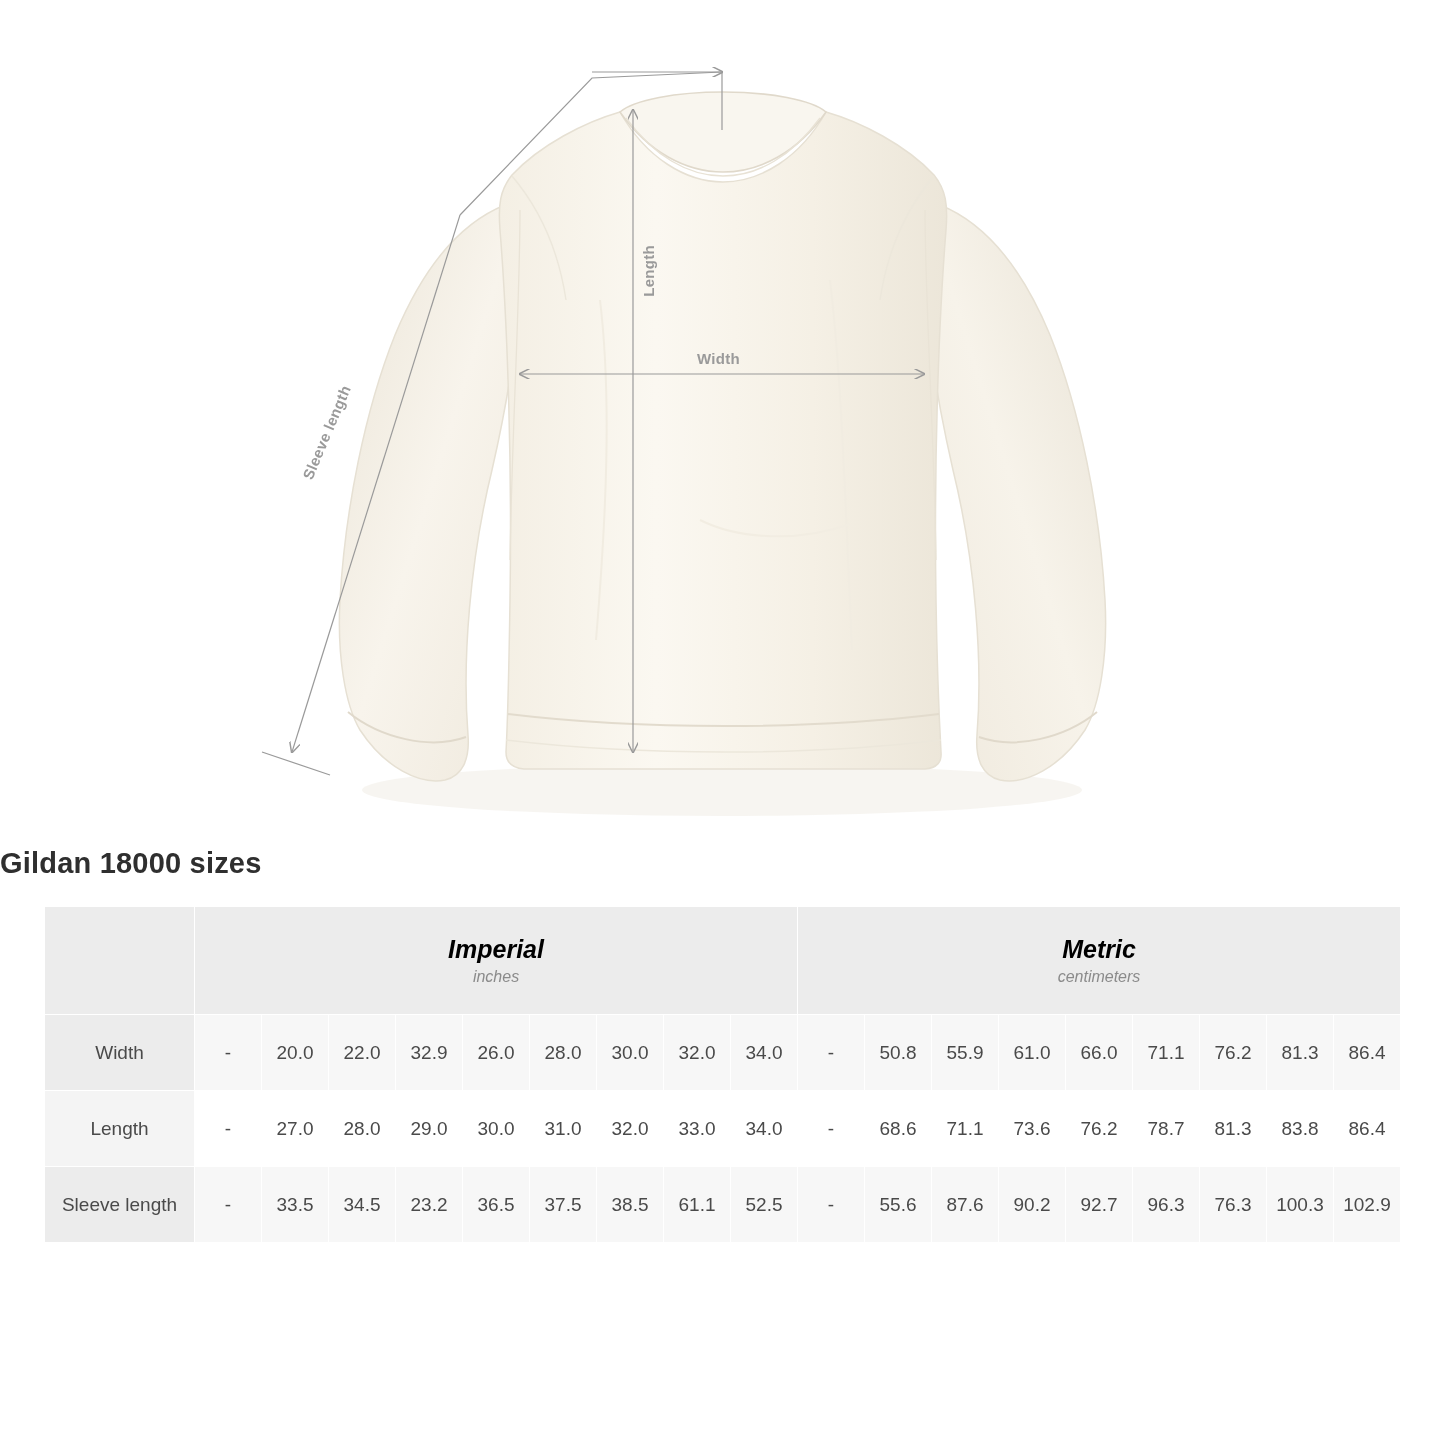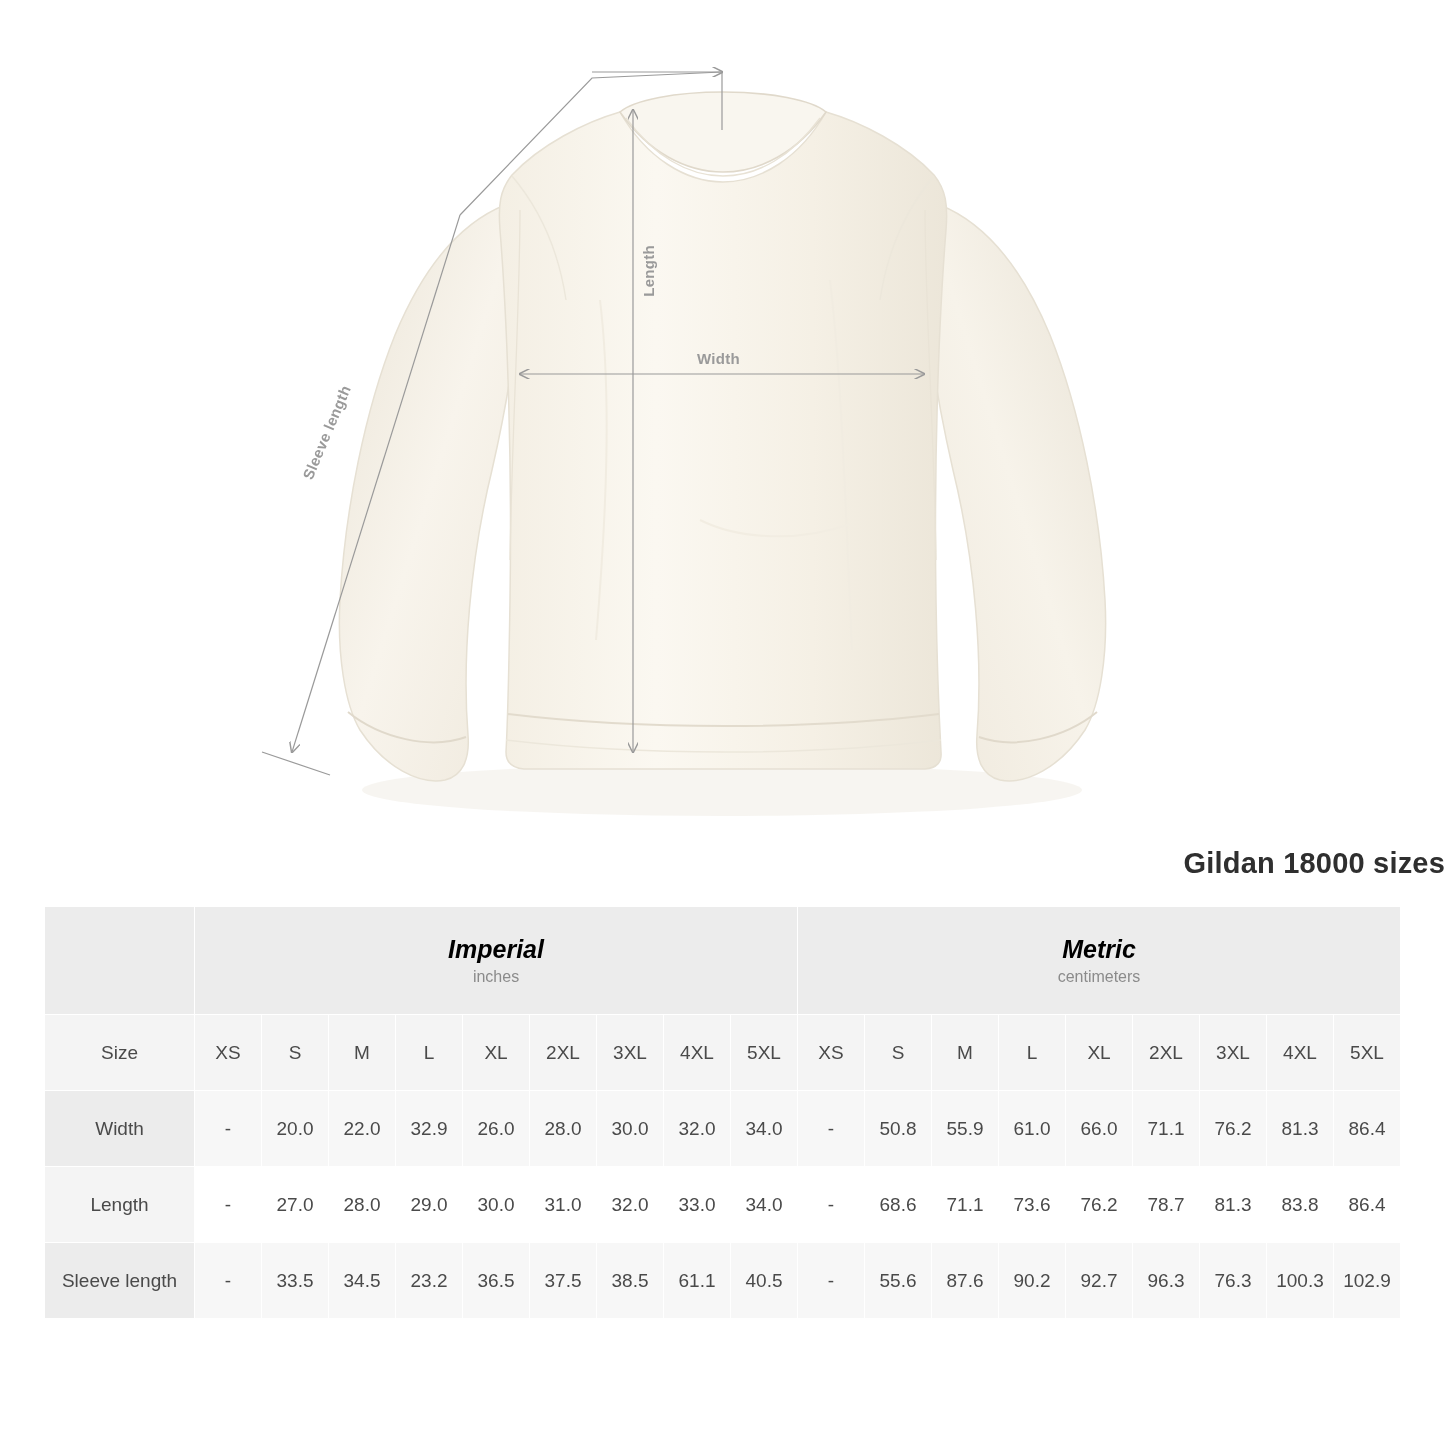--- a/index.html
+++ b/index.html
@@ -52,21 +52,21 @@
     left: 318px;
     top: 382px;
     writing-mode: vertical-rl;
     text-orientation: mixed;
     transform: rotate(180deg) rotate(23deg);
     transform-origin: center center;
   }
 
   
   .title-block {
-    text-align: right;
+    text-align: left;
     margin-top: 12px;
   }
   .chart-title {
     font-size: 29px;
     font-weight: bold;
     color: #2f2f2f;
     letter-spacing: 0.2px;
   }
   .chart-note {
     margin-top: 14px;
@@ -100,20 +100,21 @@
   }
   .unit-title {
     font-size: 25px;
     font-style: italic;
     font-weight: bold;
     color: #000000;
     line-height: 1.15;
   }
   .unit-sub {
     font-size: 16px;
+    font-style: italic;
     color: #8b8b8b;
     margin-top: 4px;
   }
   .row-head {
     height: 76px;
     background: #f4f4f4;
     font-weight: bold;
     font-size: 19px;
     color: #3c3c3c;
     vertical-align: middle;
@@ -250,41 +251,20 @@
         <td class="unit-header-cell"></td>
         <td class="unit-header-cell" colspan="9">
           <div class="unit-title">Imperial</div>
           <div class="unit-sub">inches</div>
         </td>
         <td class="unit-header-cell" colspan="9">
           <div class="unit-title">Metric</div>
           <div class="unit-sub">centimeters</div>
         </td>
       </tr>
-      <tr class="band-white">
-        <td class="col-head">Size</td>
-        <td class="col-head">XS</td>
-        <td class="col-head">S</td>
-        <td class="col-head">M</td>
-        <td class="col-head">L</td>
-        <td class="col-head">XL</td>
-        <td class="col-head">2XL</td>
-        <td class="col-head">3XL</td>
-        <td class="col-head">4XL</td>
-        <td class="col-head">5XL</td>
-        <td class="col-head">XS</td>
-        <td class="col-head">S</td>
-        <td class="col-head">M</td>
-        <td class="col-head">L</td>
-        <td class="col-head">XL</td>
-        <td class="col-head">2XL</td>
-        <td class="col-head">3XL</td>
-        <td class="col-head">4XL</td>
-        <td class="col-head">5XL</td>
-      </tr>
 
       <tr class="band-light">
         <td class="row-head">Width</td>
         <td class="data-cell">-</td>
         <td class="data-cell">20.0</td>
         <td class="data-cell">22.0</td>
         <td class="data-cell">32.9</td>
         <td class="data-cell">26.0</td>
         <td class="data-cell">28.0</td>
         <td class="data-cell">30.0</td>
@@ -326,21 +306,21 @@
       <tr class="band-light">
         <td class="row-head">Sleeve length</td>
         <td class="data-cell">-</td>
         <td class="data-cell">33.5</td>
         <td class="data-cell">34.5</td>
         <td class="data-cell">23.2</td>
         <td class="data-cell">36.5</td>
         <td class="data-cell">37.5</td>
         <td class="data-cell">38.5</td>
         <td class="data-cell">61.1</td>
-        <td class="data-cell">40.5</td>
+        <td class="data-cell">52.5</td>
         <td class="data-cell">-</td>
         <td class="data-cell">55.6</td>
         <td class="data-cell">87.6</td>
         <td class="data-cell">90.2</td>
         <td class="data-cell">92.7</td>
         <td class="data-cell">96.3</td>
         <td class="data-cell">76.3</td>
         <td class="data-cell">100.3</td>
         <td class="data-cell">102.9</td>
       </tr>

